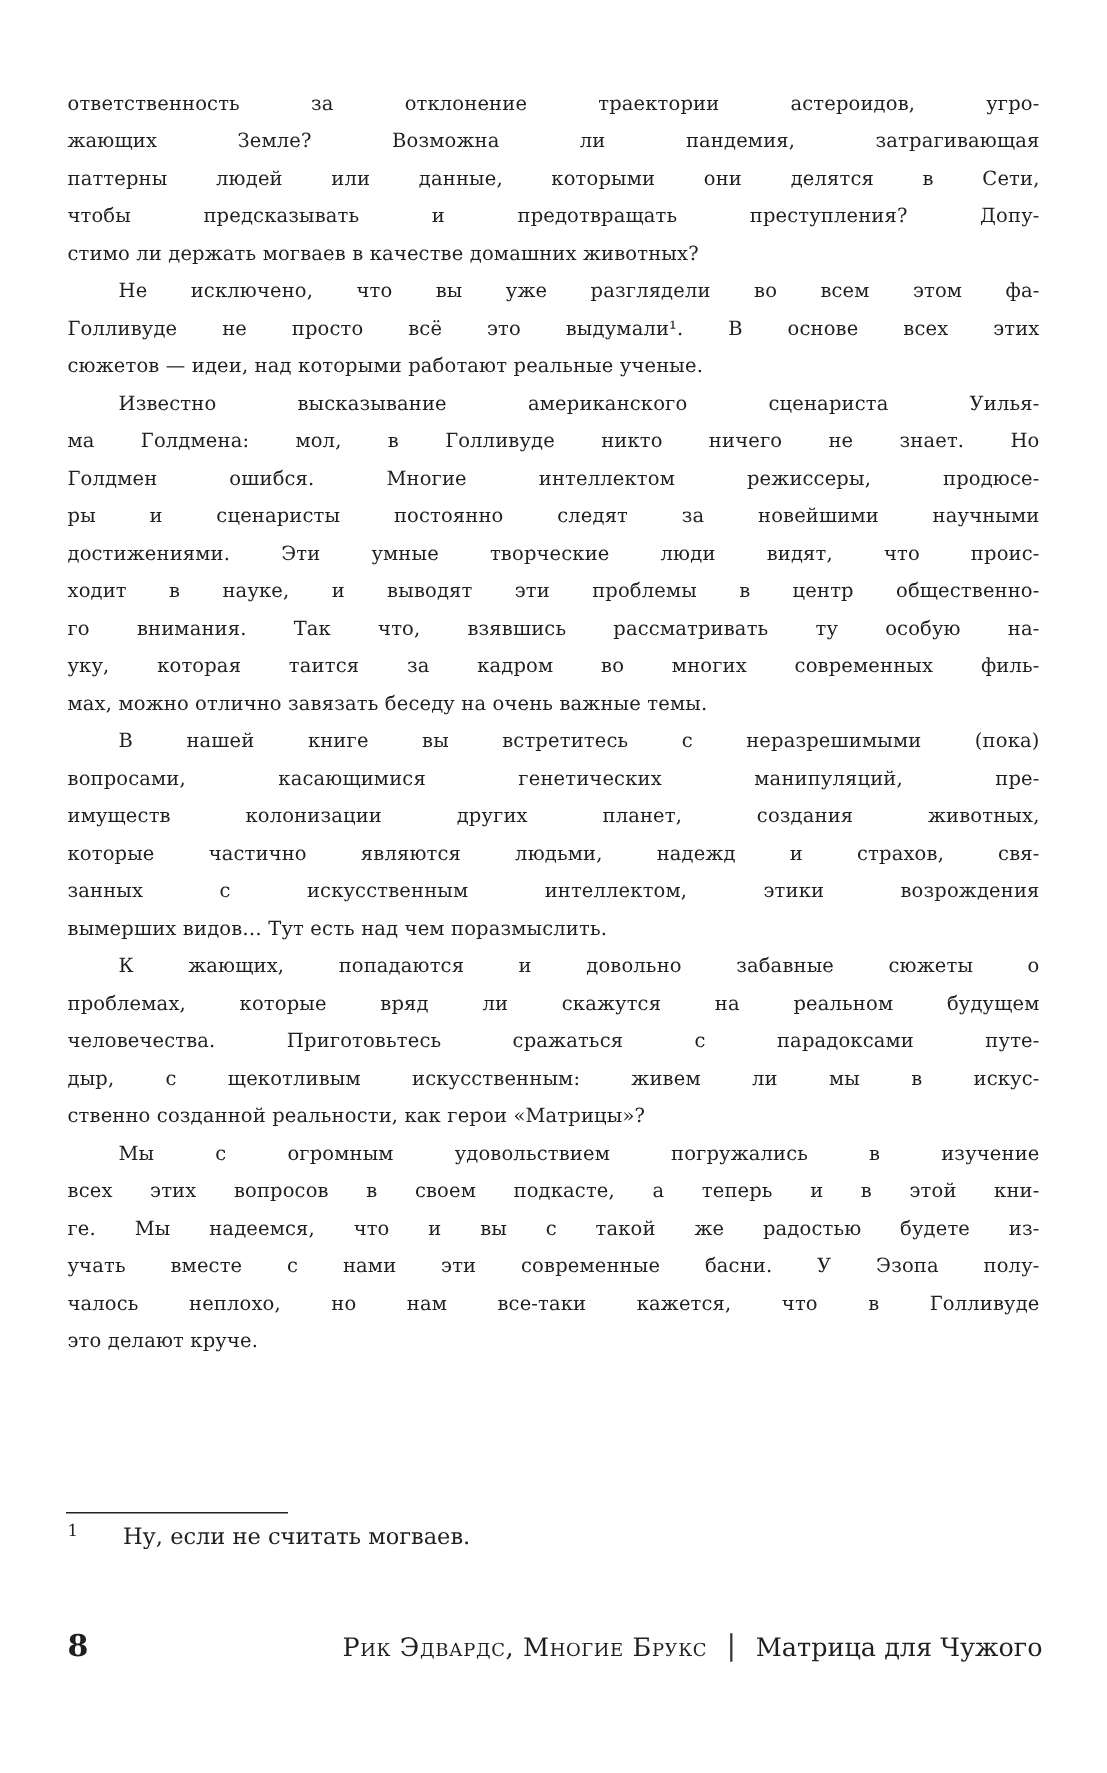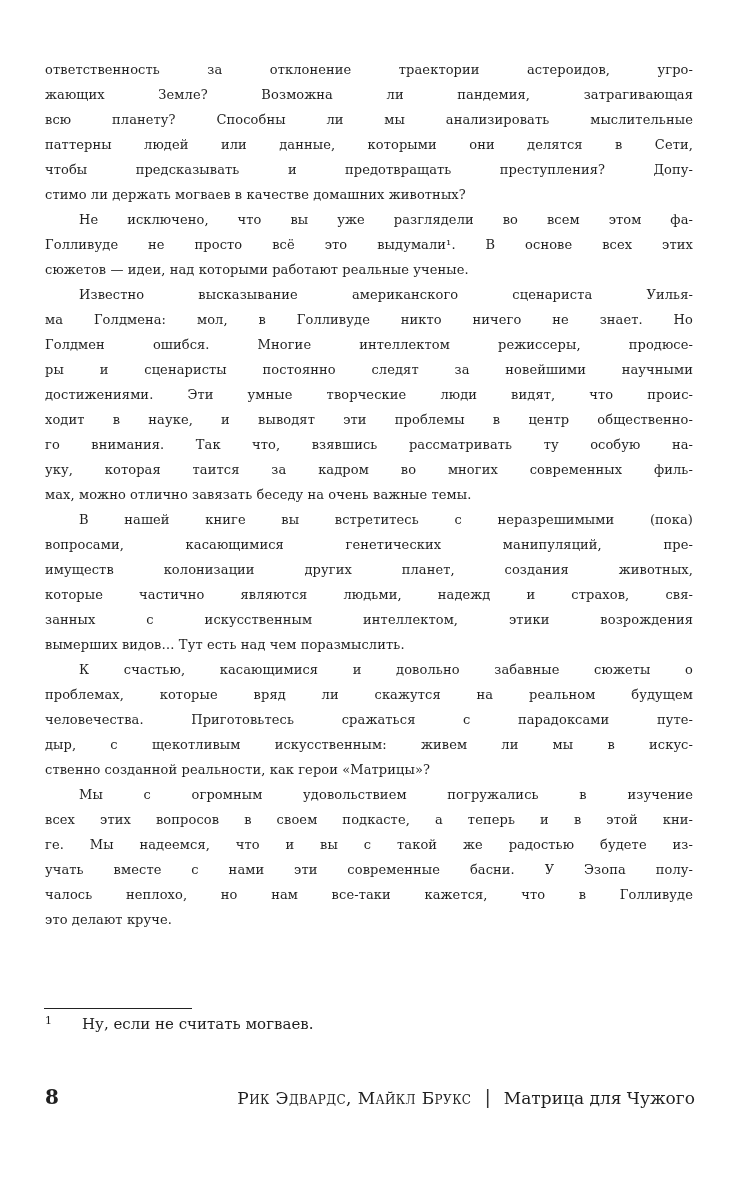--- a/index.html
+++ b/index.html
@@ -93,21 +93,20 @@
 </head>
 <body>
 
 <div class="page">
 
   <div class="content">
 
   <div class="para">
         <div class="line">ответственность за отклонение траектории астероидов, угро-</div>
         <div class="line">жающих Земле? Возможна ли пандемия, затрагивающая</div>
-        <div class="line">всю планету? Способны ли мы анализировать мыслительные</div>
         <div class="line">паттерны людей или данные, которыми они делятся в Сети,</div>
         <div class="line">чтобы предсказывать и предотвращать преступления? Допу-</div>
         <div class="line lastline">стимо ли держать могваев в качестве домашних животных?</div>
       </div>
       <div class="para">
         <div class="line indent">Не исключено, что вы уже разглядели во всем этом фа-</div>
         <div class="line">Голливуде не просто всё это выдумали¹. В основе всех этих</div>
         <div class="line lastline">сюжетов — идеи, над которыми работают реальные ученые.</div>
       </div>
       <div class="para">
@@ -123,21 +122,21 @@
       </div>
       <div class="para">
         <div class="line indent">В нашей книге вы встретитесь с неразрешимыми (пока)</div>
         <div class="line">вопросами, касающимися генетических манипуляций, пре-</div>
         <div class="line">имуществ колонизации других планет, создания животных,</div>
         <div class="line">которые частично являются людьми, надежд и страхов, свя-</div>
         <div class="line">занных с искусственным интеллектом, этики возрождения</div>
         <div class="line lastline">вымерших видов… Тут есть над чем поразмыслить.</div>
       </div>
       <div class="para">
-        <div class="line indent">К счастью, касающимися и довольно забавные сюжеты о</div>
+        <div class="line indent">К жающих, попадаются и довольно забавные сюжеты о</div>
         <div class="line">проблемах, которые вряд ли скажутся на реальном будущем</div>
         <div class="line">человечества. Приготовьтесь сражаться с парадоксами путе-</div>
         <div class="line">дыр, с щекотливым искусственным: живем ли мы в искус-</div>
         <div class="line lastline">ственно созданной реальности, как герои «Матрицы»?</div>
       </div>
       <div class="para">
         <div class="line indent">Мы с огромным удовольствием погружались в изучение</div>
         <div class="line">всех этих вопросов в своем подкасте, а теперь и в этой кни-</div>
         <div class="line">ге. Мы надеемся, что и вы с такой же радостью будете из-</div>
         <div class="line">учать вместе с нами эти современные басни. У Эзопа полу-</div>
@@ -148,19 +147,19 @@
 
   <div class="footnote-rule"></div>
 
   <div class="footnote">
     <span class="fn-marker">1</span><span>Ну, если не считать могваев.</span>
   </div>
 
   <div class="page-footer">
     <span class="page-number">8</span>
     <div class="running-title">
-      <span class="authors">Рик Эдвардс, Майкл Брукс</span>
+      <span class="authors">Рик Эдвардс, Многие Брукс</span>
       <span class="footer-bar">|</span>
       <span class="book-title">Матрица для Чужого</span>
     </div>
   </div>
 
 </div>
 
 </body></html>

